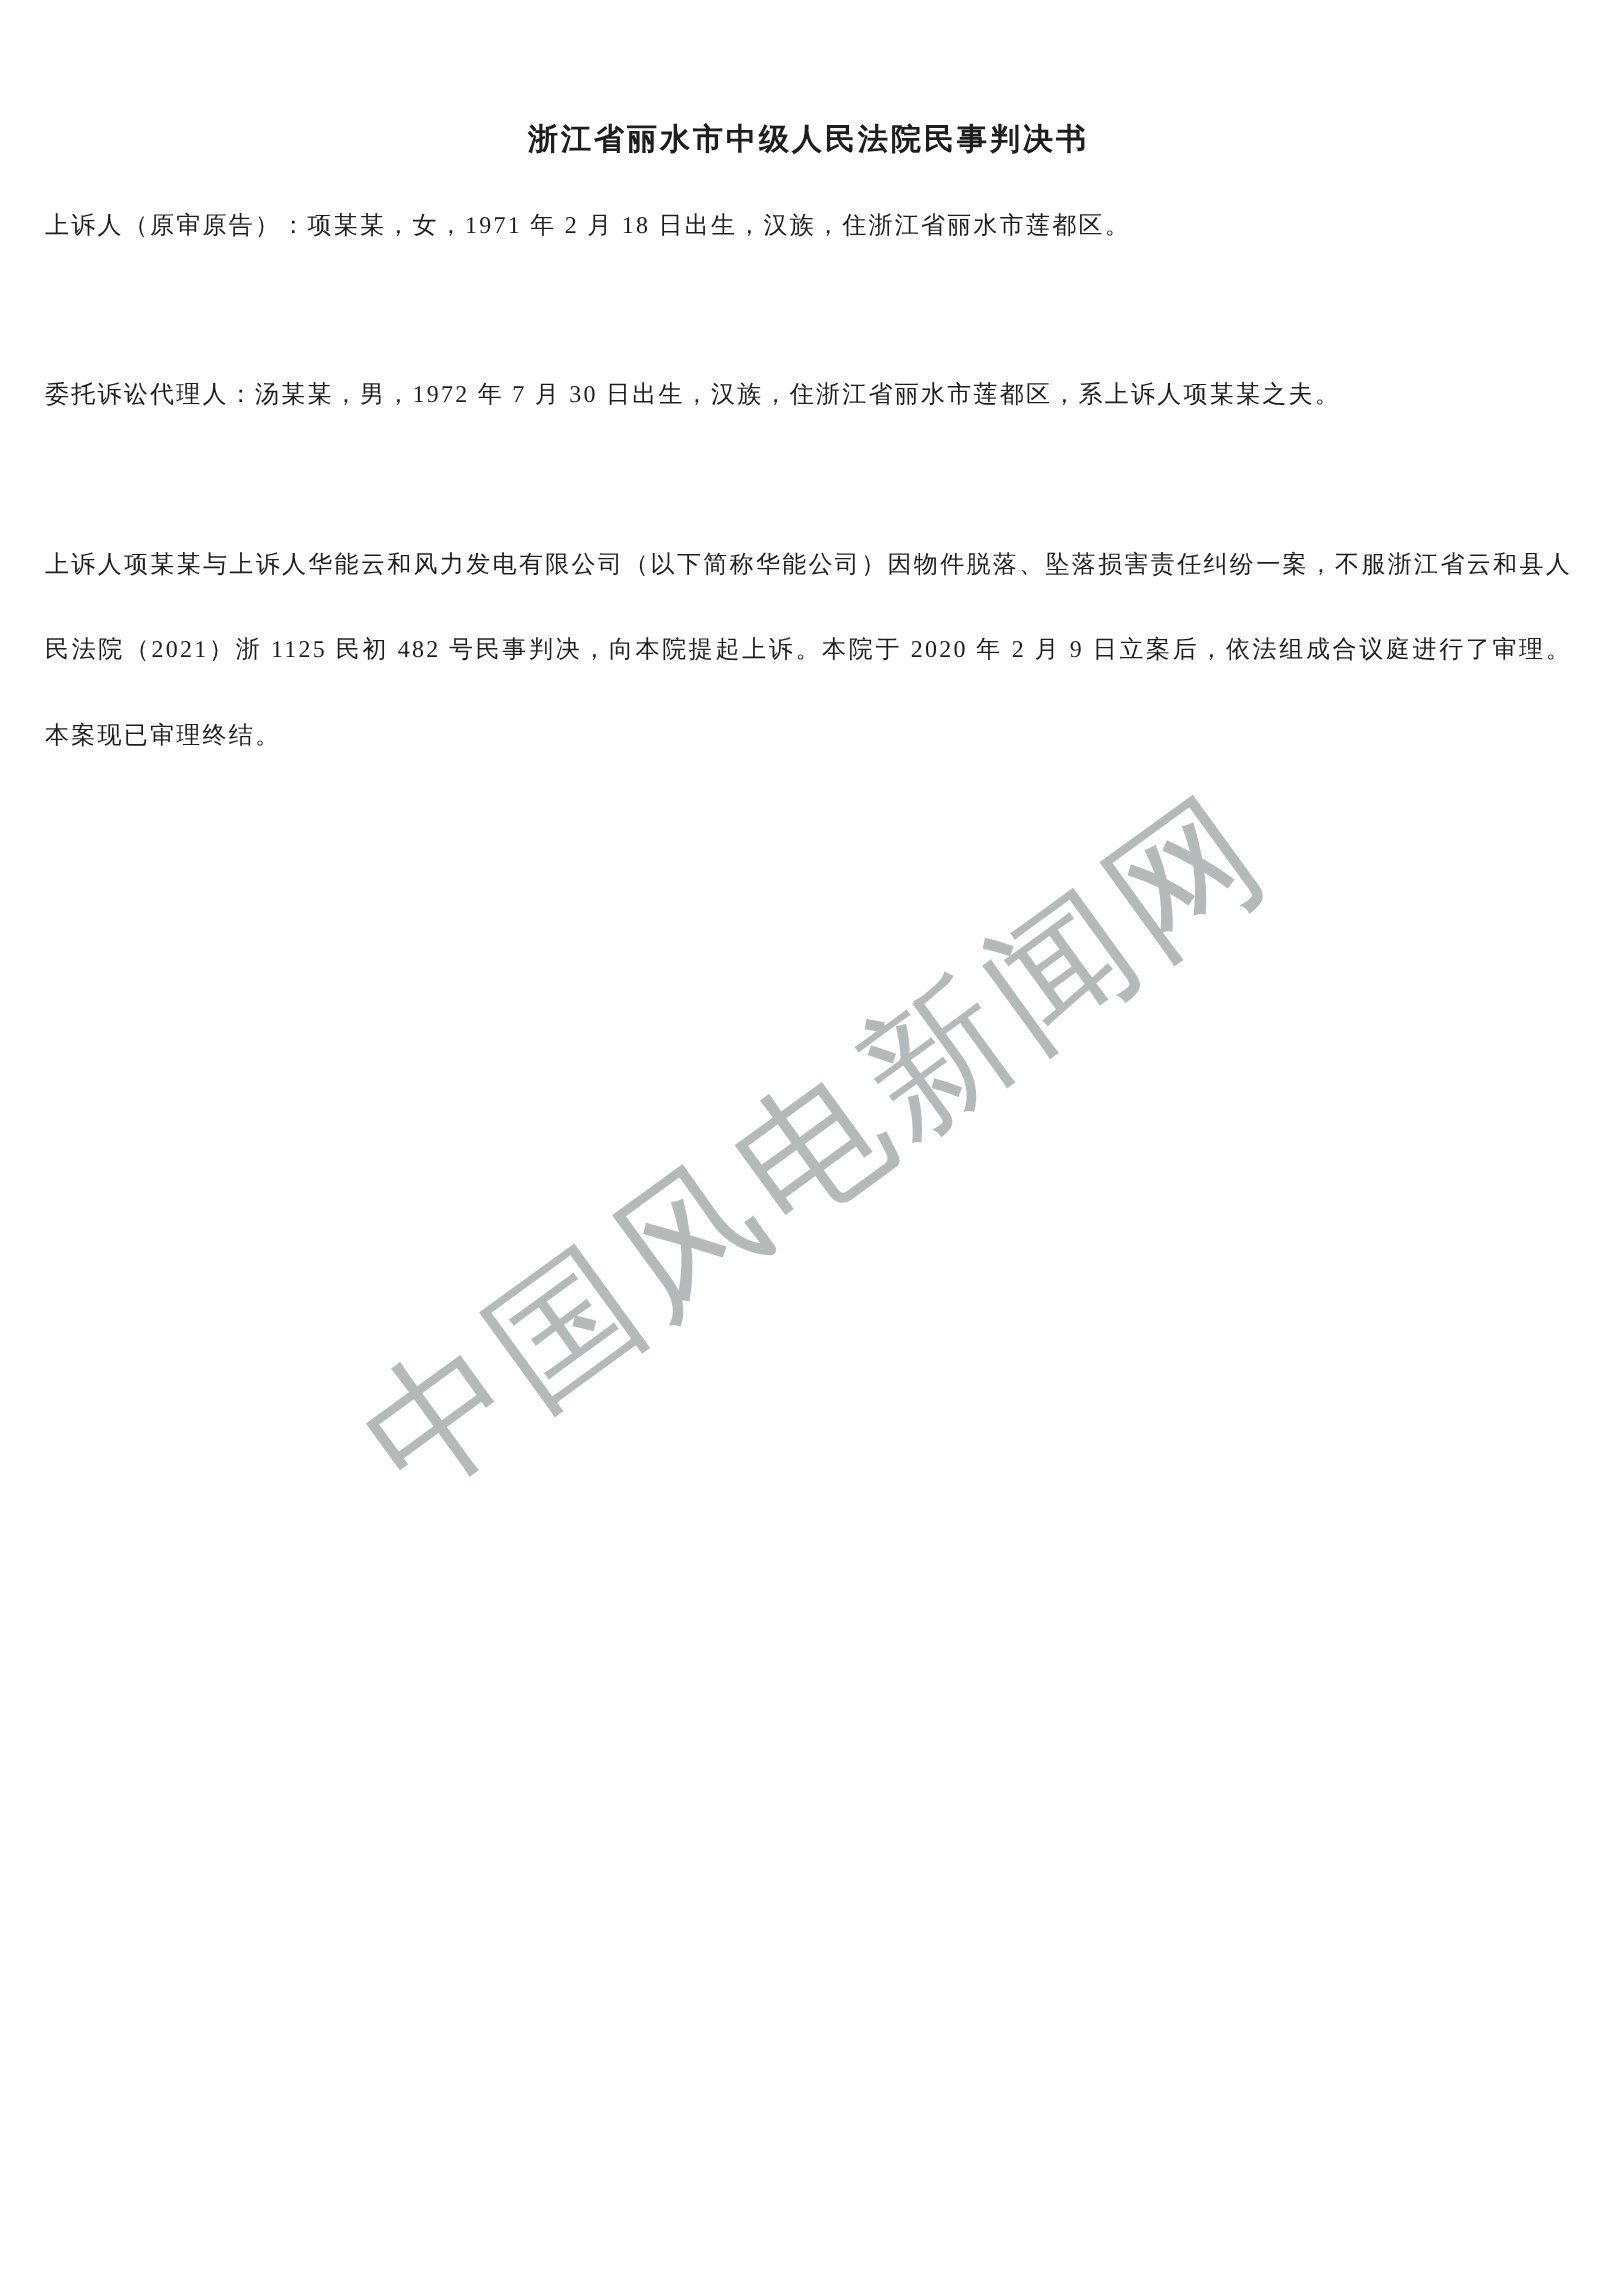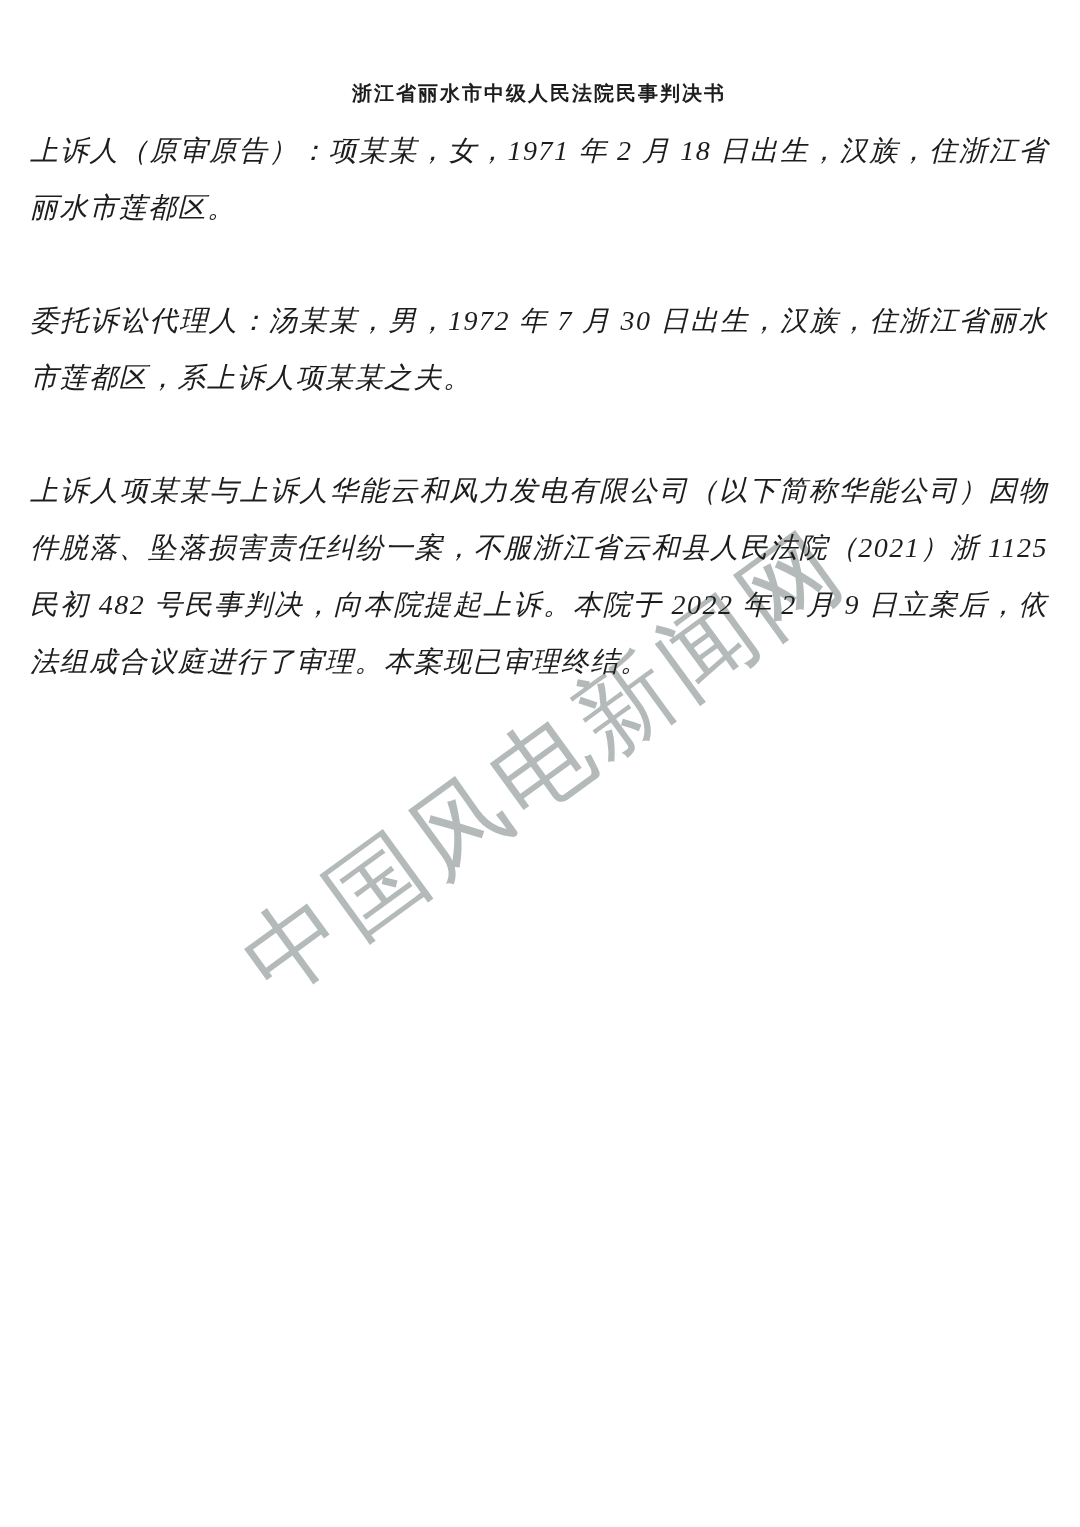--- a/index.html
+++ b/index.html
@@ -43,25 +43,24 @@
   }
   .case-no {
     margin: 0 0 57px 0;
     font-size: 24px;
     line-height: 57px;
     text-align: center;
     letter-spacing: 1px;
   }
   .content p {
     margin: 0 0 56px 0;
-    font-size: 28px;
+    font-size: 16px;
     line-height: 57px;
     letter-spacing: 1.5px;
     text-align: justify;
-    font-style: italic;
   }
   .content p:last-child {
     margin-bottom: 0;
   }
 </style>
 </head>
 <body>
 
 <div class="page" style="background: rgb(255, 255, 255); color: rgb(29, 29, 29);">
 
@@ -74,16 +73,16 @@
 
     <p>上诉人（原审原告）：项某某，女，1971 年 2 月 18 日出生，汉族，住浙江省丽水市莲都区。</p>
 
 
     <p>委托诉讼代理人：汤某某，男，1972 年 7 月 30 日出生，汉族，住浙江省丽水市莲都区，系上诉人项某某之夫。</p>
 
 
 
 
 
-    <p>上诉人项某某与上诉人华能云和风力发电有限公司（以下简称华能公司）因物件脱落、坠落损害责任纠纷一案，不服浙江省云和县人民法院（2021）浙 1125 民初 482 号民事判决，向本院提起上诉。本院于 2022 年 2 月 9 日立案后，依法组成合议庭进行了审理。本案现已审理终结。</p>
+    <p>上诉人项某某与上诉人华能云和风力发电有限公司（以下简称华能公司）因物件脱落、坠落损害责任纠纷一案，不服浙江省云和县人民法院（2021）浙 1125 民初 482 号民事判决，向本院提起上诉。本院于 2020 年 2 月 9 日立案后，依法组成合议庭进行了审理。本案现已审理终结。</p>
 
   </div>
 </div>
 
 </body></html>

